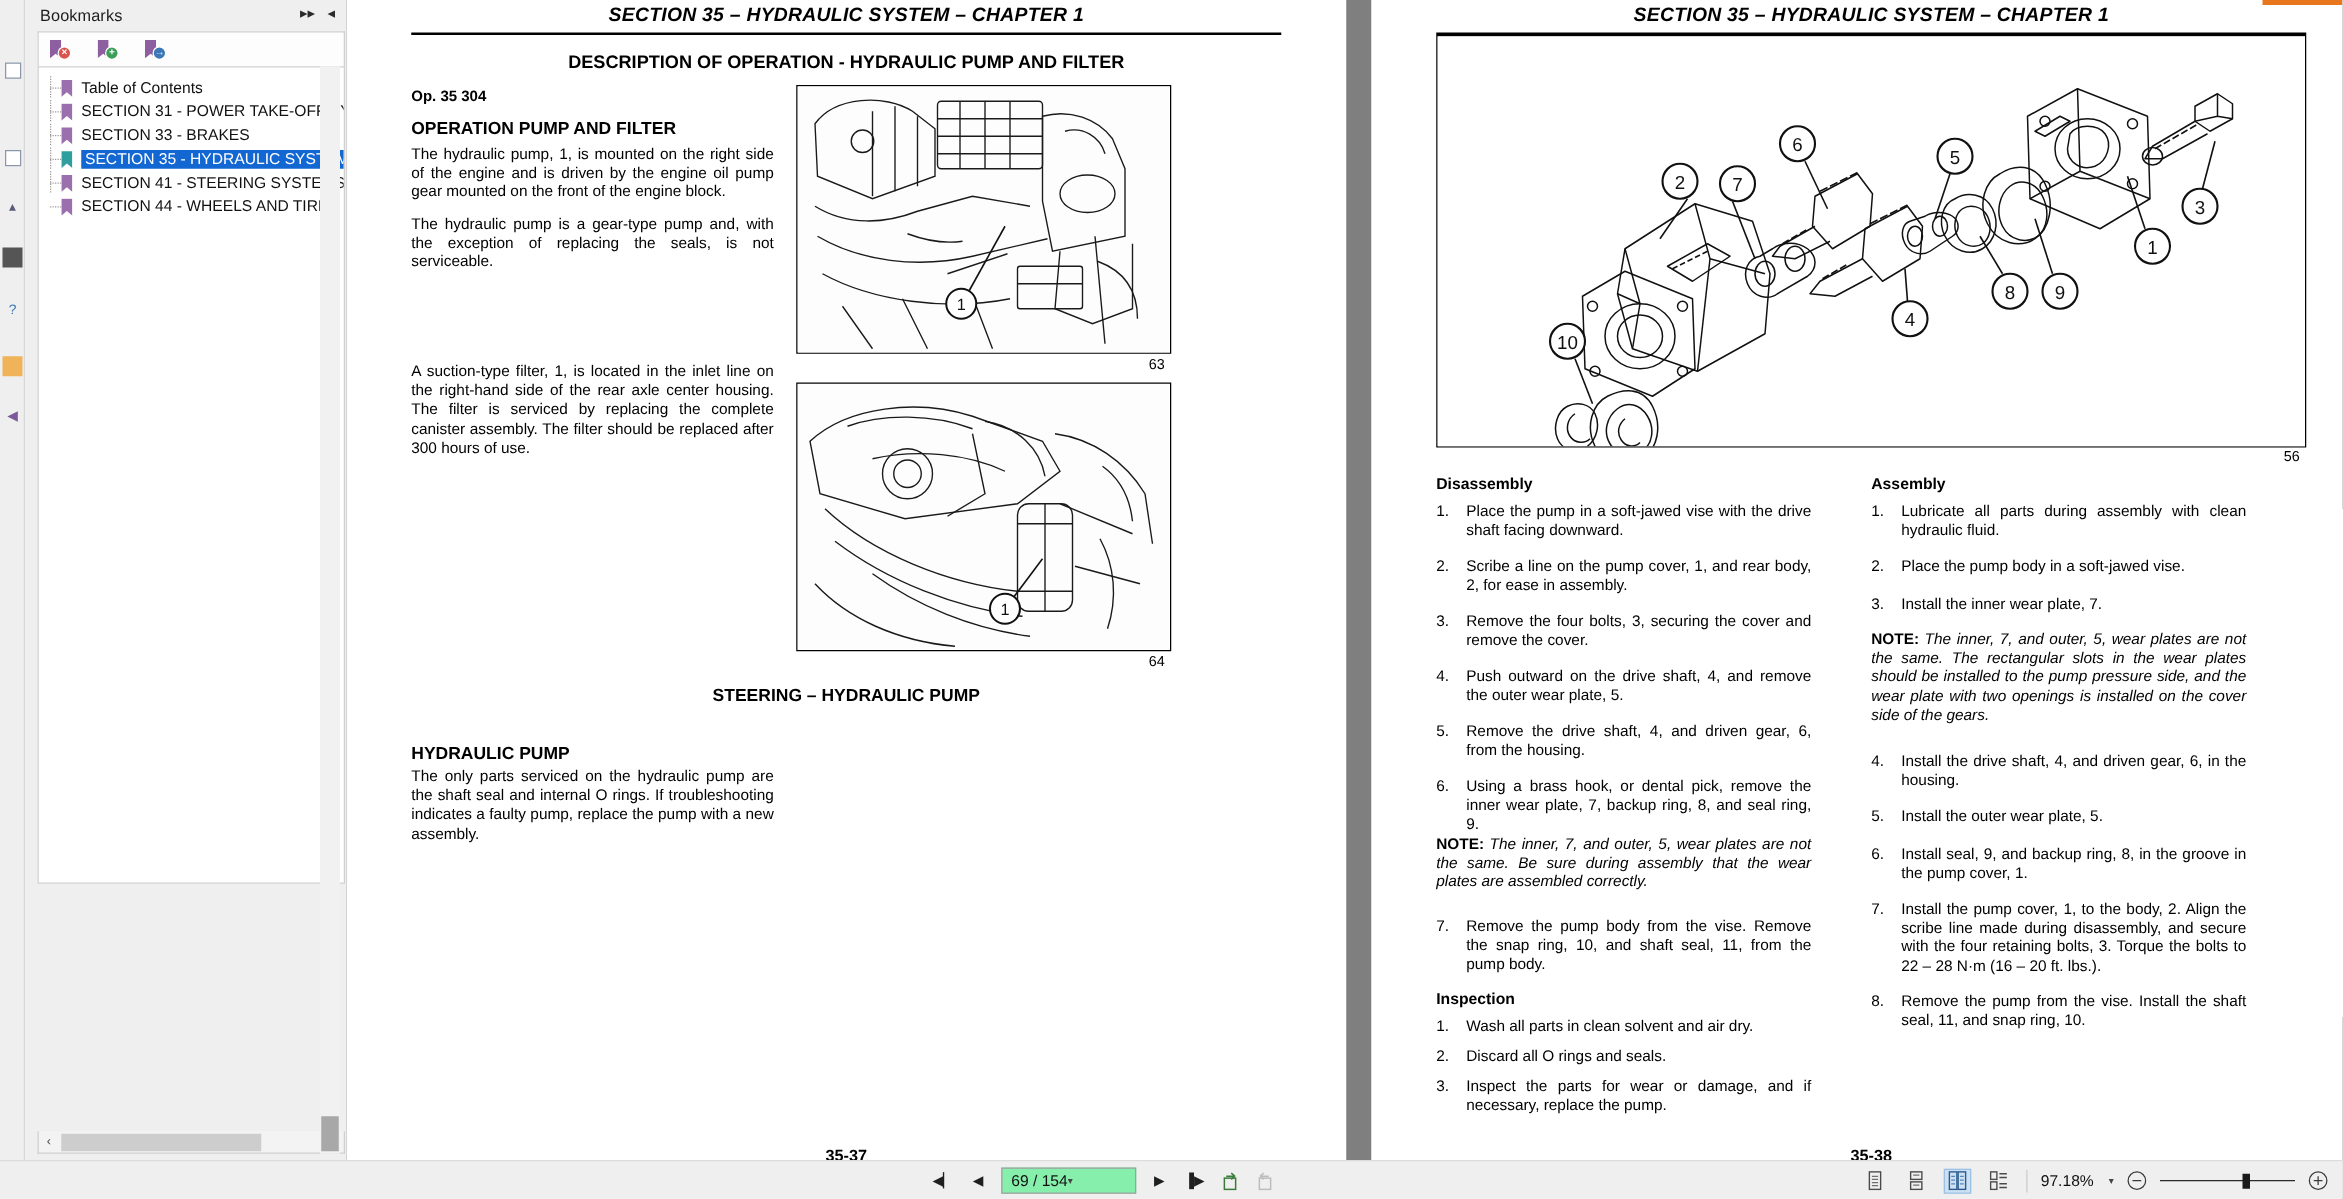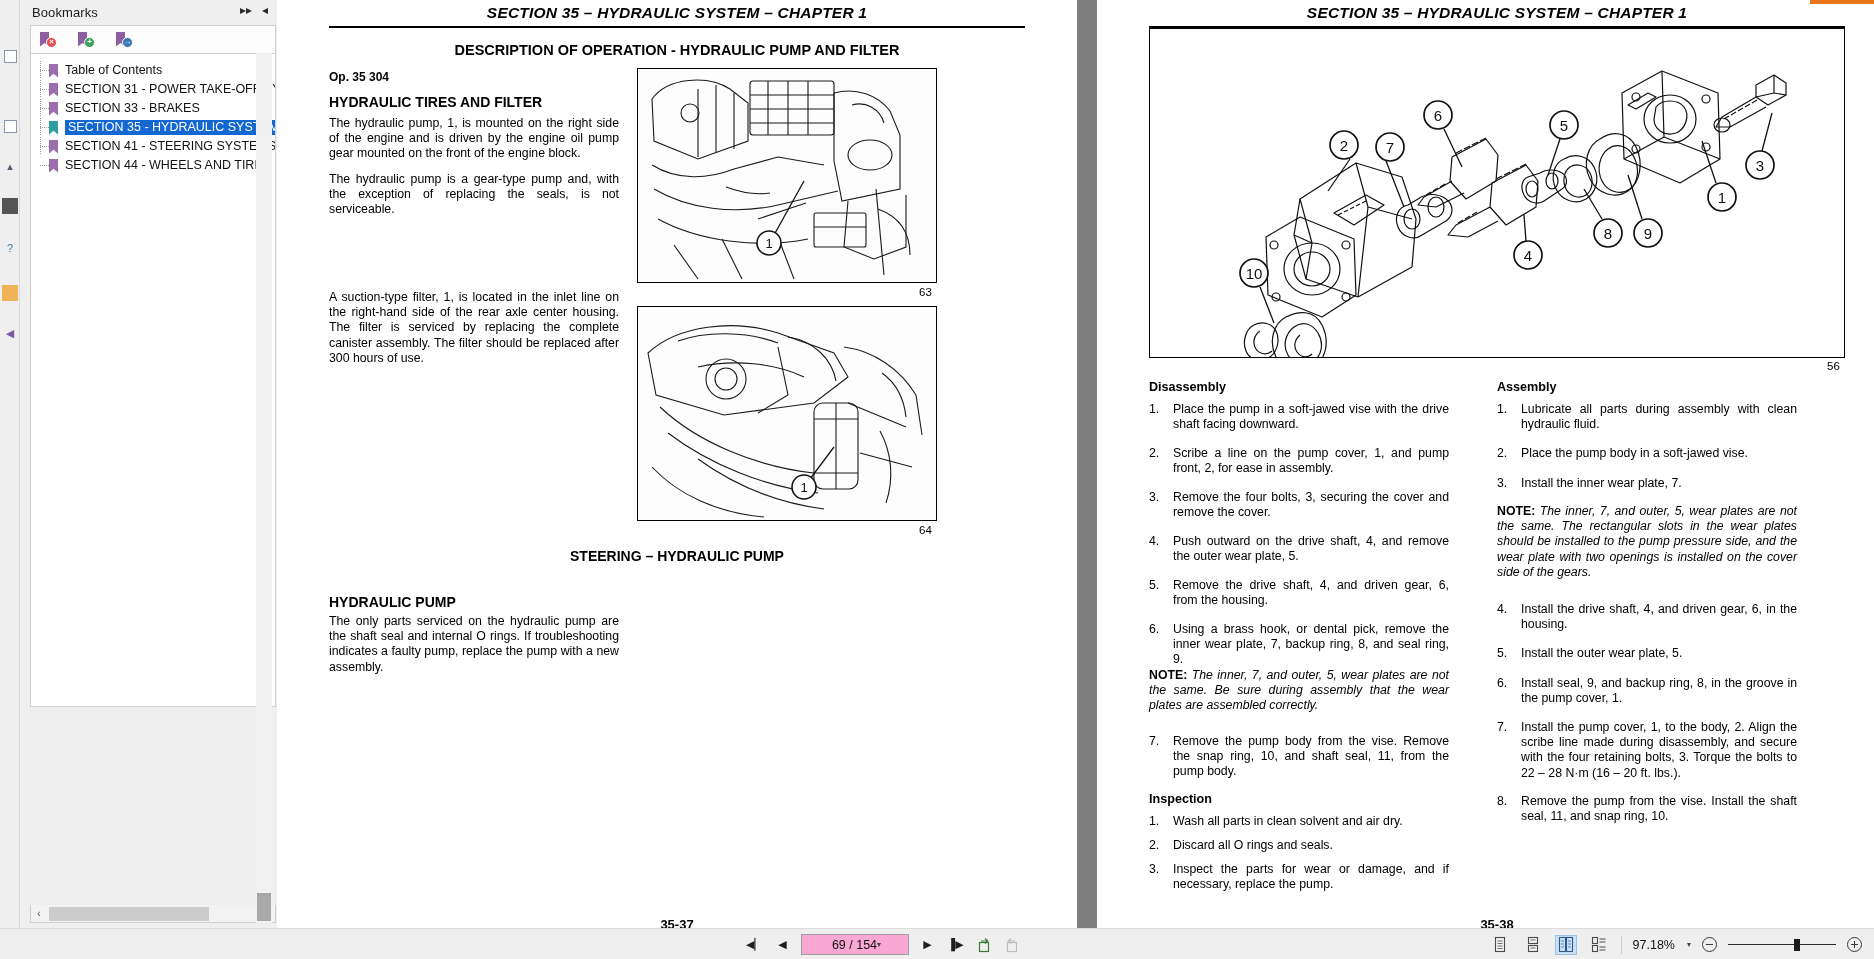--- a/index.html
+++ b/index.html
@@ -226,22 +226,22 @@
   .nav-group {
     position: absolute; left: 745px; top: 0; height: 31px;
     display: flex; align-items: center; gap: 9px;
   }
   .nav-btn {
     width: 19px; height: 19px; display: flex; align-items: center;
     justify-content: center; color: #1f1f1f; font-size: 11px;
   }
   .nav-btn.dim { color: #b4b4b4; }
   .pagebox {
-    width: 108px; height: 21px; background: #f9a8d4; border: 1px solid #a0a0a0;
-    display: flex; align-items: center; justify-content: center;
+    width: 108px; height: 21px; background: #86efac; border: 1px solid #a0a0a0;
+    display: flex; align-items: center; justify-content: flex-start;
     padding: 0 4px 0 7px;
   }
   .pagebox span { font-size: 12.5px; color: #111; }
   .pagebox .caret { font-size: 8px; color: #444; }
 
   .right-group {
     position: absolute; right: 12px; top: 0; height: 31px;
     display: flex; align-items: center; gap: 11px;
   }
   .vbtn {
@@ -391,21 +391,21 @@
 
     <div class="page page-left">
       <div class="page-inner">
 
         <div class="run-head">SECTION 35 – HYDRAULIC SYSTEM – CHAPTER 1</div>
         <div class="run-rule"></div>
 
         <div class="doc-title">DESCRIPTION OF OPERATION - HYDRAULIC PUMP AND FILTER</div>
 
         <div class="opnum">Op. 35 304</div>
-        <div class="sec-head" style="top:124px">HYDRAULIC TIRES AND FILTER</div>
+        <div class="sec-head" style="top:124px">OPERATION PUMP AND FILTER</div>
 
         <div class="para" style="top:146px">The hydraulic pump, 1, is mounted on the right side of the engine and is driven by the engine oil pump gear mounted on the front of the engine block.</div>
         <div class="para" style="top:202px">The hydraulic pump is a gear-type pump and, with the exception of replacing the seals, is not serviceable.</div>
         <div class="para" style="top:320px">A suction-type filter, 1, is located in the inlet line on the right-hand side of the rear axle center housing. The filter is serviced by replacing the complete canister assembly. The filter should be replaced after 300 hours of use.</div>
 
         <div class="figbox" style="left:360px; top:98px; width:300px; height:215px;">
           <svg width="300" height="215" viewBox="0 0 300 215">
             <rect x="0" y="0" width="300" height="215" fill="#fdfdfd"></rect>
             <g stroke="#1a1a1a" fill="none" stroke-width="1.1">
               <path d="M14,30 C30,8 70,6 92,20 L110,34 L110,72 L60,90 L16,72 Z"></path>
@@ -600,21 +600,21 @@
         <div class="fignum" style="left:730px; top:390px">56</div>
 
         <div class="col-head" style="left:52px; top:410px">Disassembly</div>
 
         <div class="li" style="left:52px; top:432px; width:300px">
           <span class="n">1.</span>
           <span class="t">Place the pump in a soft-jawed vise with the drive shaft facing downward.</span>
         </div>
         <div class="li" style="left:52px; top:476px; width:300px">
           <span class="n">2.</span>
-          <span class="t">Scribe a line on the pump cover, 1, and pump front, 2, for ease in assembly.</span>
+          <span class="t">Scribe a line on the pump cover, 1, and rear body, 2, for ease in assembly.</span>
         </div>
         <div class="li" style="left:52px; top:520px; width:300px">
           <span class="n">3.</span>
           <span class="t">Remove the four bolts, 3, securing the cover and remove the cover.</span>
         </div>
         <div class="li" style="left:52px; top:564px; width:300px">
           <span class="n">4.</span>
           <span class="t">Push outward on the drive shaft, 4, and remove the outer wear plate, 5.</span>
         </div>
         <div class="li" style="left:52px; top:608px; width:300px">

